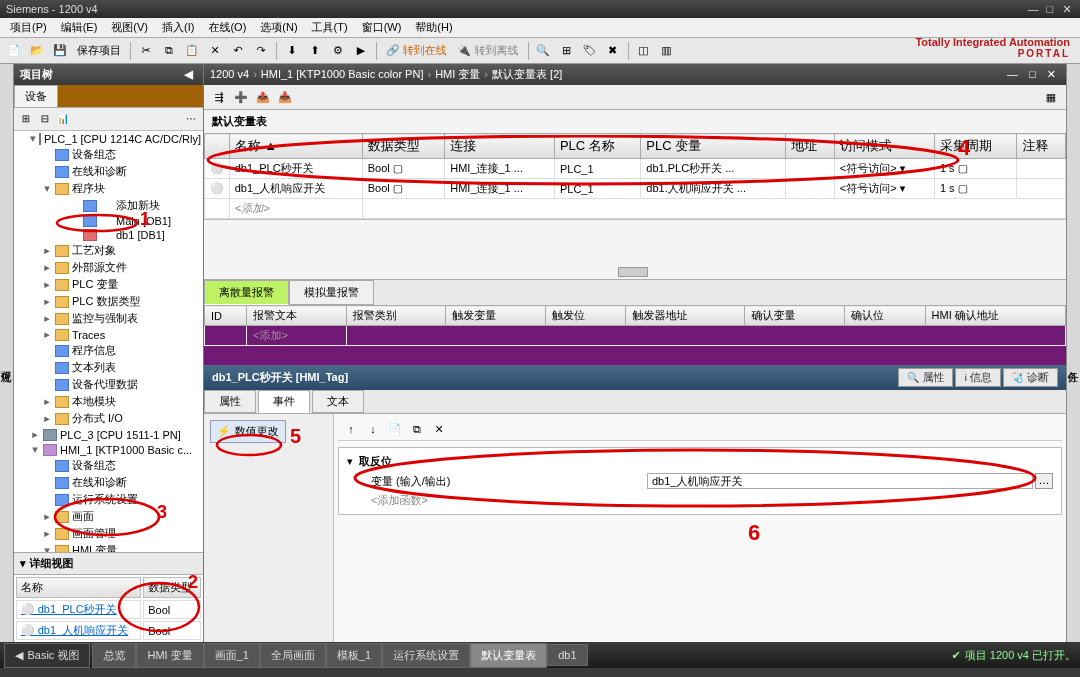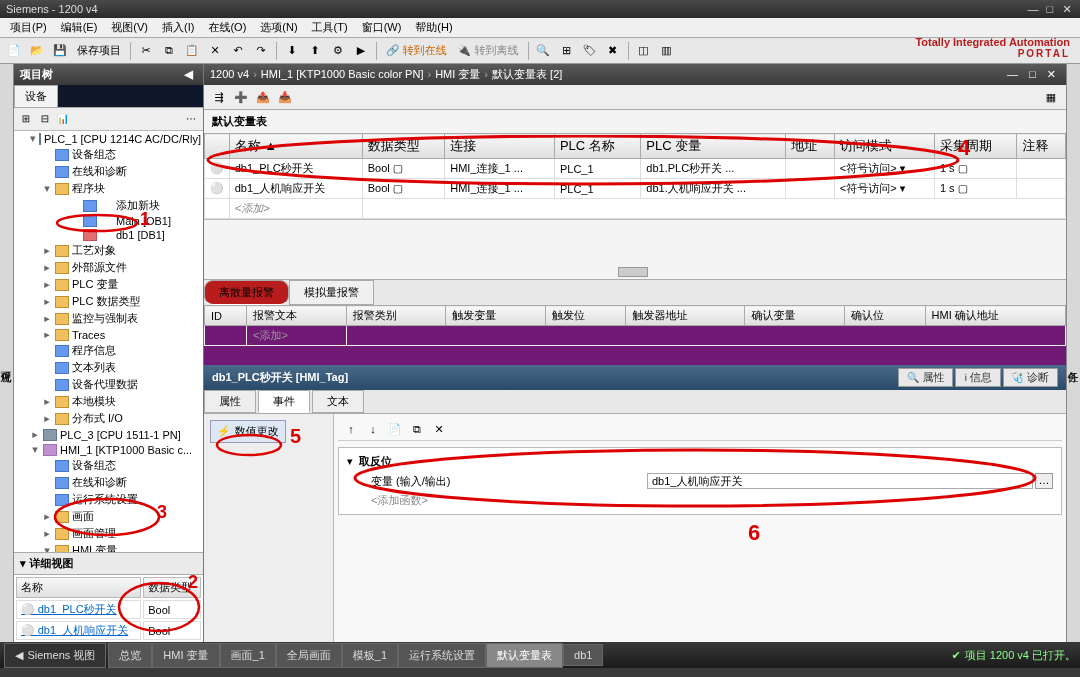--- a/index.html
+++ b/index.html
@@ -13,21 +13,21 @@
 .tool-bar .sep { width:1px; height:18px; background:#aaa; margin:0 2px; }
 .tool-bar .txt { padding:0 4px; cursor:pointer; }
 .brand { position:absolute; right:10px; top:-2px; font-weight:bold; text-align:right; font-size:12px; color:#b91c1c; }
 .brand .p { letter-spacing:2px; font-size:10px; }
 .work { display:flex; height:578px; }
 .side-rail { width:14px; background:#d8d8d8; border-right:1px solid #888; writing-mode:vertical-rl; text-align:center; padding-top:20px; font-size:11px; cursor:pointer; }
 .side-rail.right { border-left:1px solid #888; border-right:none; }
 .left-pane { width:190px; background:#e8e8e8; display:flex; flex-direction:column; border-right:1px solid #777; }
 .pane-header { background:linear-gradient(#5a5a5a,#3a3a3a); color:#fff; padding:3px 6px; font-weight:bold; display:flex; justify-content:space-between; align-items:center; }
 .pane-header .hbtn { cursor:pointer; padding:0 4px; }
-.tabset { background:#0f172a; display:flex; border-bottom:1px solid #aaa; }
+.tabset { background:#a16207; display:flex; border-bottom:1px solid #aaa; }
 .tab { padding:3px 10px; background:#f4f4f4; border:1px solid #aaa; border-bottom:none; margin-right:2px; cursor:pointer; }
 .mini-tools { background:#eee; padding:3px 4px; display:flex; gap:3px; border-bottom:1px solid #bbb; }
 .mini-tools span { width:16px; height:16px; border:1px solid transparent; text-align:center; cursor:pointer; font-size:10px; line-height:14px; }
 .tree { flex:1; overflow:auto; background:#fff; font-size:11px; }
 .tree-item { padding:1px 2px 1px 4px; white-space:nowrap; cursor:pointer; display:flex; align-items:center; gap:3px; }
 .tree-item .exp { width:10px; display:inline-block; text-align:center; color:#666; }
 .tree-item .ico { width:14px; height:12px; display:inline-block; }
 .ico.folder { background:#f0c060; border:1px solid #c09030; }
 .ico.plc { background:#8899aa; border:1px solid #667788; }
 .ico.blk { background:#6699ee; border:1px solid #4477cc; }
@@ -49,21 +49,21 @@
 .grid-title { padding:4px 8px; font-weight:bold; background:#f4f4f4; }
 .grid { background:#fff; }
 .grid table { width:100%; border-collapse:collapse; }
 .grid th { background:linear-gradient(#f8f8f8,#dedede); border:1px solid #aaa; padding:3px 5px; text-align:left; font-weight:normal; font-size:13px; }
 .grid td { border:1px solid #ddd; padding:2px 5px; font-size:11px; }
 .grid .add { color:#888; font-style:italic; }
 .grid-scroll { height:60px; background:#f4f4f4; border-top:1px solid #bbb; position:relative; }
 .grid-scroll .thumb { position:absolute; bottom:2px; left:48%; width:30px; height:10px; background:#ccc; border:1px solid #999; }
 .alarm-tabs { display:flex; background:#e8e8e8; border-top:1px solid #aaa; }
 .alarm-tabs .at { padding:4px 14px; border:1px solid #aaa; background:#f0f0f0; cursor:pointer; }
-.alarm-tabs .at.active { background:#b91c1c; border-bottom-color:#fff;border-radius:9px; }
+.alarm-tabs .at.active { background:#bef264; border-bottom-color:#fff; }
 .alarm-grid { background:#701a75; height:60px; }
 .alarm-grid th { background:linear-gradient(#f8f8f8,#dedede); border:1px solid #aaa; padding:2px 6px; text-align:left; font-weight:normal; }
 .alarm-grid td { border:1px solid #eee; padding:2px 6px; color:#999; }
 .prop-hdr { background:linear-gradient(#4a6a8a,#2a4a6a); color:#fff; padding:3px 8px; display:flex; justify-content:space-between; align-items:center; font-weight:bold; }
 .prop-hdr .pbtns { display:flex; gap:2px; }
 .prop-hdr .pb { background:#e8e8e8; color:#333; padding:1px 8px; cursor:pointer; font-weight:normal; font-size:10px; border:1px solid #999; }
 .prop-tabs { display:flex; background:#e8e8e8; border-bottom:1px solid #aaa; }
 .prop-tabs .pt { padding:3px 14px; border:1px solid #aaa; background:#eee; cursor:pointer; margin-right:2px; }
 .prop-tabs .pt.active { background:#fff; border-bottom-color:#fff; }
 .prop-body { display:flex; flex:1; background:#f8f8f8; }
@@ -455,21 +455,21 @@
             </div>
         </div>
       </div>
     </div>
   </div>
 
   <div class="side-rail right">任务</div>
 </div>
 
 <div class="task-bar">
-  <span class="tbtab" style="background:#333">◀ <span>Siemens 视图</span></span>
+  <span class="tbtab" style="background:#333">◀ <span>Basic 视图</span></span>
   <span id="task-tabs"><span class="tbtab">总览</span><span class="tbtab">HMI 变量</span><span class="tbtab">画面_1</span><span class="tbtab">全局画面</span><span class="tbtab">模板_1</span><span class="tbtab">运行系统设置</span><span class="tbtab active">默认变量表</span><span class="tbtab">db1</span></span>
   <span class="status">✔ <span>项目 1200 v4 已打开。</span></span>
 </div>
 
 <svg class="scribble" style="left:203px;top:135px;width:780px;height:60px">
     <ellipse cx="380" cy="25" rx="375" ry="24" fill="none" stroke="#d00" stroke-width="3"></ellipse>
   </svg>
 <svg class="scribble" style="left:55px;top:213px;width:85px;height:20px">
     <ellipse cx="42" cy="10" rx="40" ry="8" fill="none" stroke="#d00" stroke-width="2.5"></ellipse>
   </svg>

